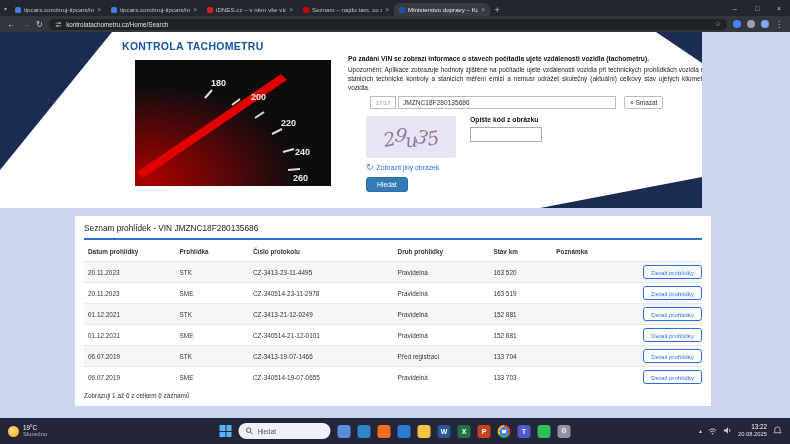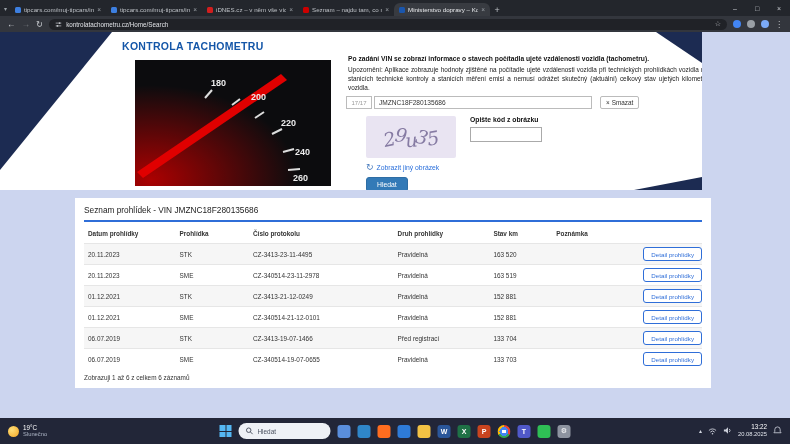--- a/index.html
+++ b/index.html
@@ -26,39 +26,39 @@
   .menu-ico{color:#c6c9ce;font-size:8px;}
 
   
   .header{position:absolute;top:32px;left:0;width:702px;height:176px;background:#1c2b52;overflow:hidden;}
   .white-band{position:absolute;inset:0;background:#fff;clip-path:polygon(112px 0,656px 0,790px 90px,790px 128px,540px 176px,0 176px,0 138px);}
   .page-title{position:absolute;left:122px;top:8px;color:#1456a8;font-weight:bold;font-size:10.5px;letter-spacing:.3px;}
   .gauge{position:absolute;left:135px;top:28px;width:196px;height:126px;}
   .intro-wrap{position:absolute;left:348px;top:22px;width:360px;}
   .intro{font-size:6.7px;font-weight:bold;color:#111;line-height:1.35;margin:0;}
   .warning{margin:3px 0 0;font-size:6.4px;color:#222;line-height:1.4;text-align:justify;}
-  .vin-row{position:absolute;left:346px;top:64px;display:flex;align-items:flex-start;}
+  .vin-row{position:absolute;left:370px;top:64px;display:flex;align-items:flex-start;}
   .vin-counter{width:26px;height:13px;border:1px solid #bbb;background:#fff;color:#999;font-size:6px;display:flex;align-items:center;justify-content:center;box-sizing:border-box;}
   .vin-input{width:218px;height:13px;border:1px solid #bbb;font-size:6.6px;color:#333;padding:0 4px;box-sizing:border-box;margin-left:2px;font-family:inherit;}
   .clear-btn{margin-left:8px;height:13px;border:1px solid #bbb;background:#fff;font-size:6.4px;color:#333;display:flex;align-items:center;gap:2px;padding:0 5px;border-radius:2px;font-family:inherit;}
   .captcha{position:absolute;left:366px;top:84px;width:90px;height:42px;background:#e9e4f2;border-radius:2px;display:flex;align-items:center;justify-content:center;overflow:hidden;}
   .cc{font-family:"DejaVu Serif",serif;font-style:italic;font-size:19px;color:#867ba3;display:inline-block;}
   .cc:nth-child(1){transform:rotate(-12deg) translateY(2px);}
   .cc:nth-child(2){transform:rotate(8deg) translateY(-2px);}
   .cc:nth-child(3){transform:rotate(-6deg) translateY(3px);margin-left:-2px;}
   .cc:nth-child(4){transform:rotate(14deg);margin-left:-2px;}
   .cc:nth-child(5){transform:rotate(-9deg) translateY(1px);margin-left:-1px;}
   .captcha-label{position:absolute;left:470px;top:84px;font-size:6.8px;font-weight:bold;color:#111;}
   .captcha-input{position:absolute;left:470px;top:95px;width:72px;height:15px;border:1px solid #aaa;box-sizing:border-box;}
   .refresh-link{position:absolute;left:366px;top:131px;display:flex;align-items:center;gap:3px;color:#2a6fdb;font-size:6.8px;text-decoration:none;cursor:pointer;}
   .refresh-ico{font-size:9px;color:#4a7dbf;line-height:1;}
   .search-btn{position:absolute;left:366px;top:145px;background:#337ab7;border:1px solid #2e6da4;color:#fff;font-size:6.8px;padding:3px 10px;border-radius:3px;font-family:inherit;}
 
   
-  .results{position:absolute;top:190px;left:0;width:790px;height:210px;background:#ccd5ef;}
+  .results{position:absolute;top:208px;left:0;width:790px;height:210px;background:#ccd5ef;}
   .card{position:absolute;left:75px;top:8px;width:636px;min-height:184px;background:#fff;padding:7px 9px;box-sizing:border-box;}
   .card-heading{font-size:8.3px;color:#222;}
   .card-rule{border-bottom:2px solid #2f6ed8;margin-top:5px;}
   table{width:100%;border-collapse:collapse;font-size:6.4px;color:#333;margin-top:2px;}
   th{text-align:left;font-weight:bold;padding:6px 4px;color:#333;}
   td{padding:5px 4px;}
   tbody tr{border-top:1px solid #e6e6e6;}
   tbody tr:nth-child(odd){background:#f6f6f6;}
   .btn-cell{text-align:right;padding:3px 0 3px 4px;}
   .detail-btn{border:1px solid #2f6ed8;color:#2f6ed8;background:#fff;border-radius:3px;font-size:6.2px;padding:2.5px 7px;font-family:inherit;white-space:nowrap;}

